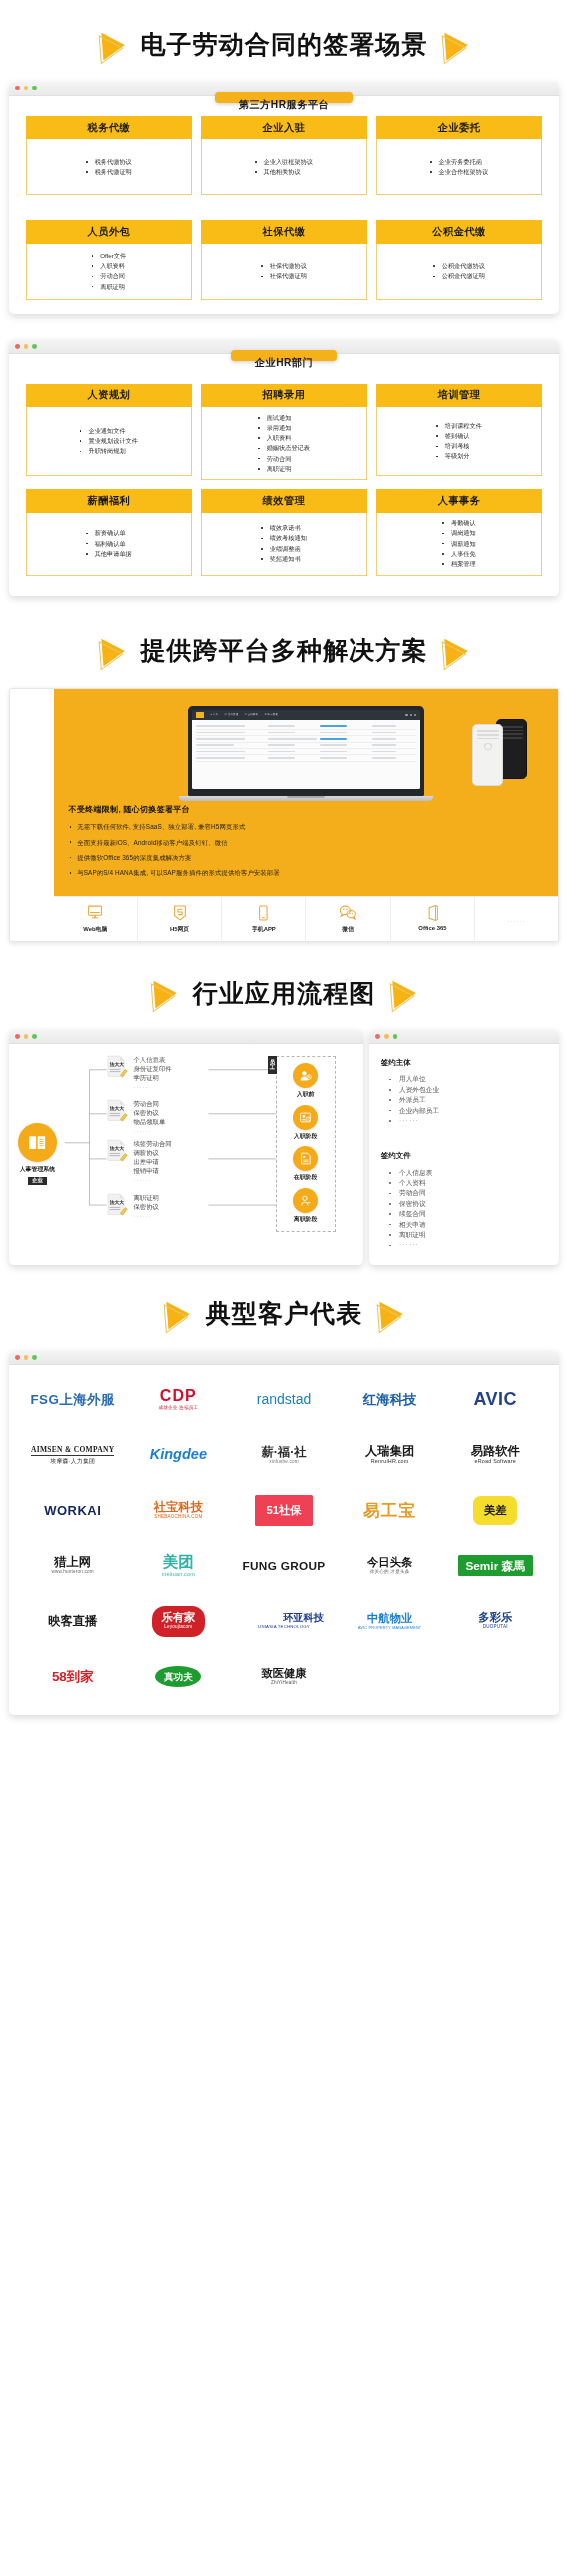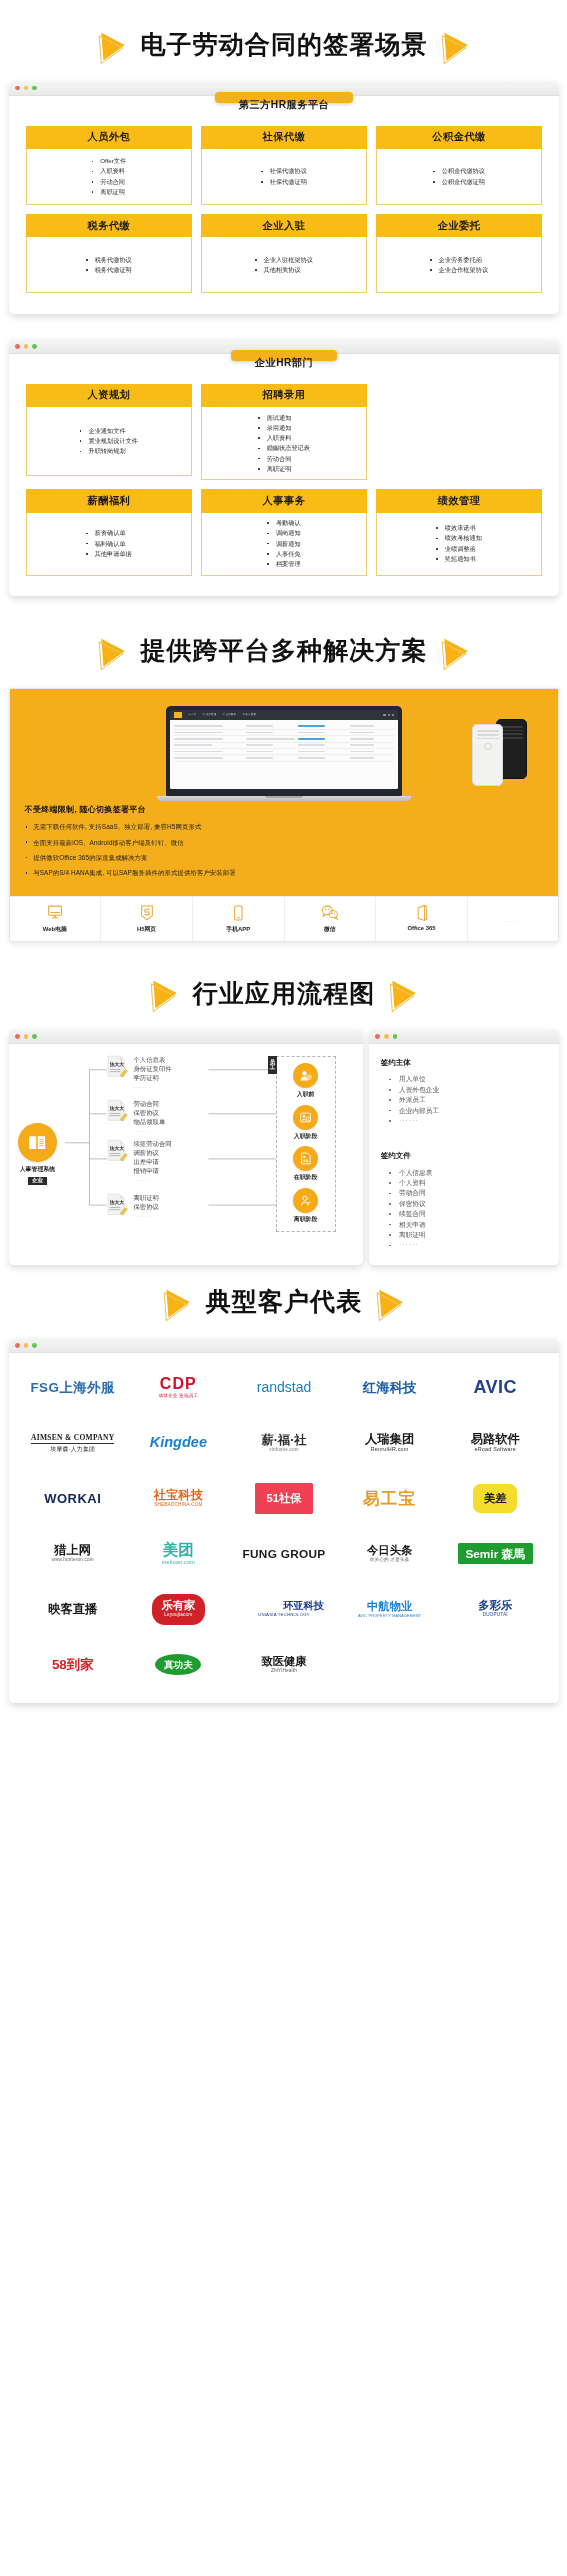--- a/index.html
+++ b/index.html
@@ -122,20 +122,21 @@
   }
 
   
   .xplat {
     background: #ffffff;
     border: 0.5px solid #e6e6e6;
     border-radius: 2.1px;
     box-shadow: 0 1.6px 5.4px rgba(0,0,0,0.10);
     overflow: hidden;
     margin: 0 8.6px;
+    padding-left: 44px;
   }
   .xplat-hero {
     background: #f4ad1b;
     padding: 9.6px 15px 13px;
     position: relative;
   }
   .devices {
     position: relative;
     height: 102px;
     display: flex;
@@ -368,20 +369,49 @@
     <div class="pill-wrap">
       <div class="pill">第三方HR服务平台</div>
     </div>
     <div class="browser">
       <div class="browser-bar">
         <span class="dot r"></span>
         <span class="dot y"></span>
         <span class="dot g"></span>
       </div>
       <div class="browser-body" style="padding-top:16px;">
+        <div class="tiles second">
+          <div class="tile">
+            <div class="tile-head">税务代缴</div>
+            <div class="tile-body">
+                <ul>
+              <li>税务代缴协议</li>
+              <li>税务代缴证明</li>
+            </ul>
+              </div>
+          </div>
+          <div class="tile">
+            <div class="tile-head">企业入驻</div>
+            <div class="tile-body">
+                <ul>
+              <li>企业入驻框架协议</li>
+              <li>其他相关协议</li>
+            </ul>
+              </div>
+          </div>
+          <div class="tile">
+            <div class="tile-head">企业委托</div>
+            <div class="tile-body">
+                <ul>
+              <li>企业劳务委托函</li>
+              <li>企业合作框架协议</li>
+            </ul>
+              </div>
+          </div>
+        </div>
         <div class="tiles">
           <div class="tile">
             <div class="tile-head">人员外包</div>
             <div class="tile-body">
                 <ul>
               <li>Offer文件</li>
               <li>入职资料</li>
               <li>劳动合同</li>
               <li>离职证明</li>
             </ul>
@@ -395,49 +425,20 @@
               <li>社保代缴证明</li>
             </ul>
               </div>
           </div>
           <div class="tile">
             <div class="tile-head">公积金代缴</div>
             <div class="tile-body">
                 <ul>
               <li>公积金代缴协议</li>
               <li>公积金代缴证明</li>
-            </ul>
-              </div>
-          </div>
-        </div>
-        <div class="tiles second">
-          <div class="tile">
-            <div class="tile-head">税务代缴</div>
-            <div class="tile-body">
-                <ul>
-              <li>税务代缴协议</li>
-              <li>税务代缴证明</li>
-            </ul>
-              </div>
-          </div>
-          <div class="tile">
-            <div class="tile-head">企业入驻</div>
-            <div class="tile-body">
-                <ul>
-              <li>企业入驻框架协议</li>
-              <li>其他相关协议</li>
-            </ul>
-              </div>
-          </div>
-          <div class="tile">
-            <div class="tile-head">企业委托</div>
-            <div class="tile-body">
-                <ul>
-              <li>企业劳务委托函</li>
-              <li>企业合作框架协议</li>
             </ul>
               </div>
           </div>
         </div>
       </div>
     </div>
   </div>
 
   <div class="spacer-48"></div>
 
@@ -469,52 +470,63 @@
                 <ul>
               <li>面试通知</li>
               <li>录用通知</li>
               <li>入职资料</li>
               <li>婚姻状态登记表</li>
               <li>劳动合同</li>
               <li>离职证明</li>
             </ul>
               </div>
           </div>
+          <div class="tile">
+            <div class="tile-head">培训管理</div>
+            <div class="tile-body" style="min-height:69px;">
+                <ul>
+              <li>培训课程文件</li>
+              <li>签到确认</li>
+              <li>培训考核</li>
+              <li>等级划分</li>
+            </ul>
+              </div>
+          </div>
         </div>
         <div class="tiles second">
           <div class="tile">
             <div class="tile-head">薪酬福利</div>
             <div class="tile-body" style="min-height:63px;">
                 <ul>
               <li>薪资确认单</li>
               <li>福利确认单</li>
               <li>其他申请单据</li>
+            </ul>
+              </div>
+          </div>
+          <div class="tile">
+            <div class="tile-head">绩效管理</div>
+            <div class="tile-body" style="min-height:63px;">
+                <ul>
+              <li>绩效承诺书</li>
+              <li>绩效考核通知</li>
+              <li>业绩调整函</li>
+              <li>奖惩通知书</li>
             </ul>
               </div>
           </div>
           <div class="tile">
             <div class="tile-head">人事事务</div>
             <div class="tile-body" style="min-height:63px;">
                 <ul>
               <li>考勤确认</li>
               <li>调岗通知</li>
               <li>调薪通知</li>
               <li>人事任免</li>
               <li>档案管理</li>
-            </ul>
-              </div>
-          </div>
-          <div class="tile">
-            <div class="tile-head">绩效管理</div>
-            <div class="tile-body" style="min-height:63px;">
-                <ul>
-              <li>绩效承诺书</li>
-              <li>绩效考核通知</li>
-              <li>业绩调整函</li>
-              <li>奖惩通知书</li>
             </ul>
               </div>
           </div>
         </div>
       </div>
     </div>
   </div>
 
   <div class="sec-head" style="padding-top:34px;">
     <span class="arrow">
@@ -870,21 +882,21 @@
           <li>保密协议</li>
           <li>续签合同</li>
           <li>相关申请</li>
           <li>离职证明</li>
           <li class="dots">······</li>
         </ul>
       </div>
     </div>
   </div>
 
-  <div class="sec-head" style="padding-top:16px;">
+  <div class="sec-head" style="padding-top:28px;">
     <span class="arrow">
       <svg viewBox="0 0 62 78">
           <path d="M10 16 L54 39 L14 68 Z" fill="#f9b213"></path>
           <path d="M6 22 L50 45 L10 74 Z" fill="none" stroke="#e8c65a" stroke-width="2"></path>
         </svg>
     </span>
     <span class="title">典型客户代表</span>
     <span class="arrow">
       <svg viewBox="0 0 62 78">
           <path d="M10 16 L54 39 L14 68 Z" fill="#f9b213"></path>

